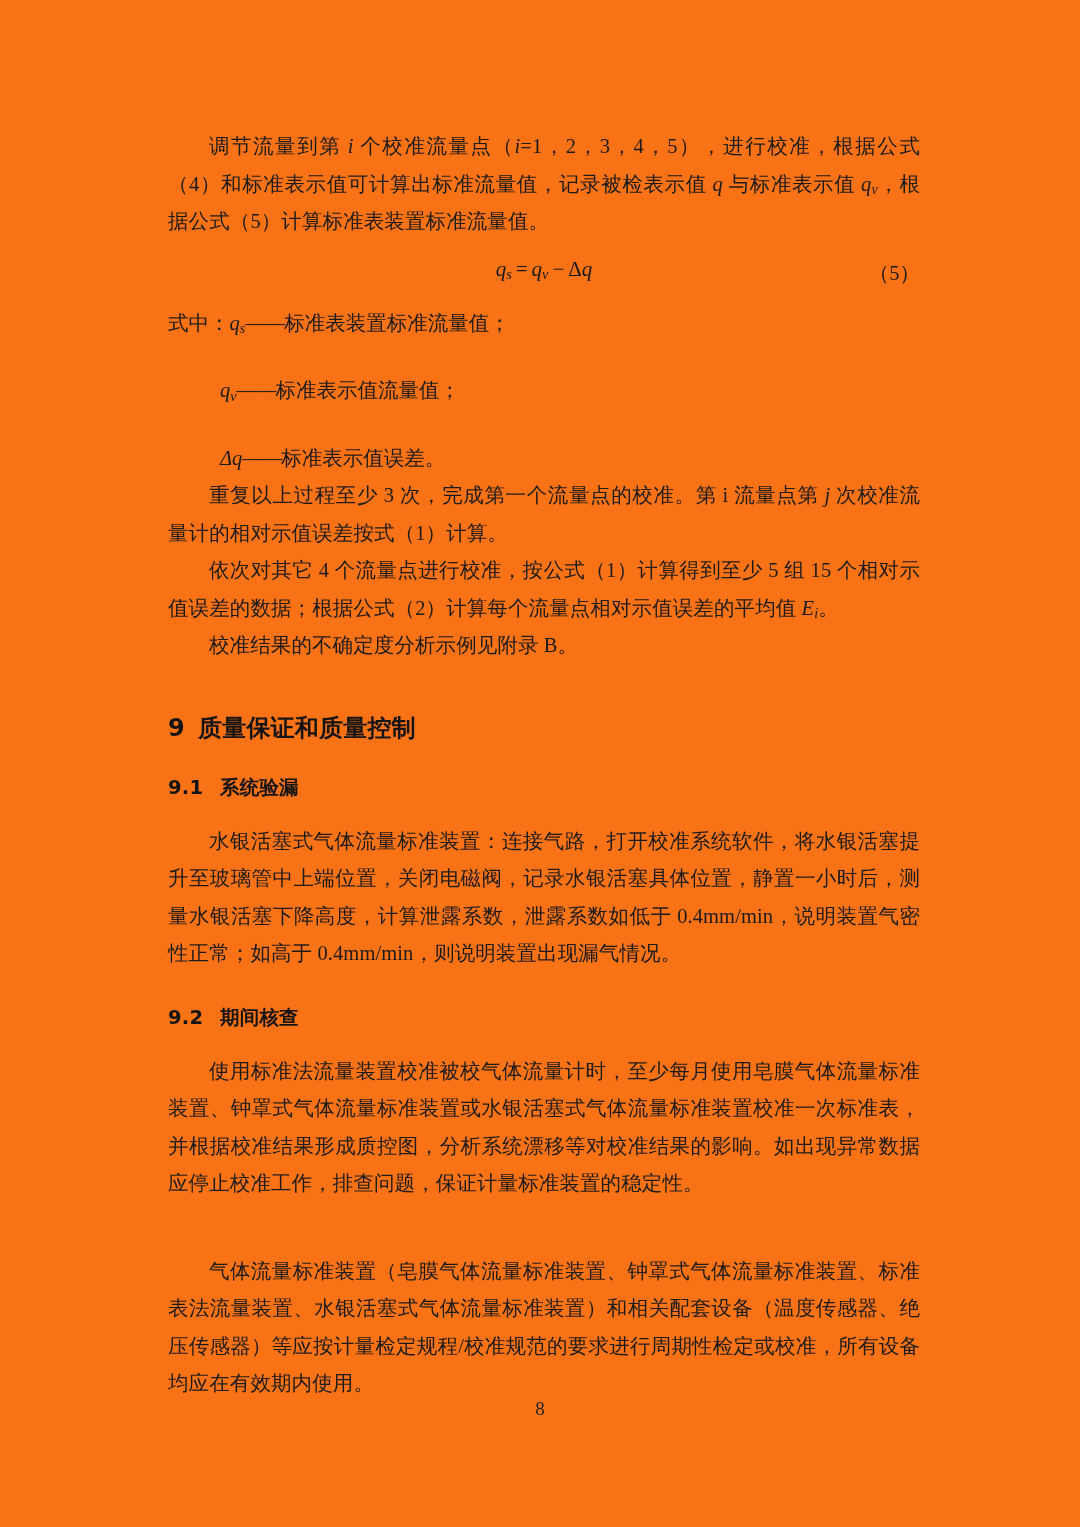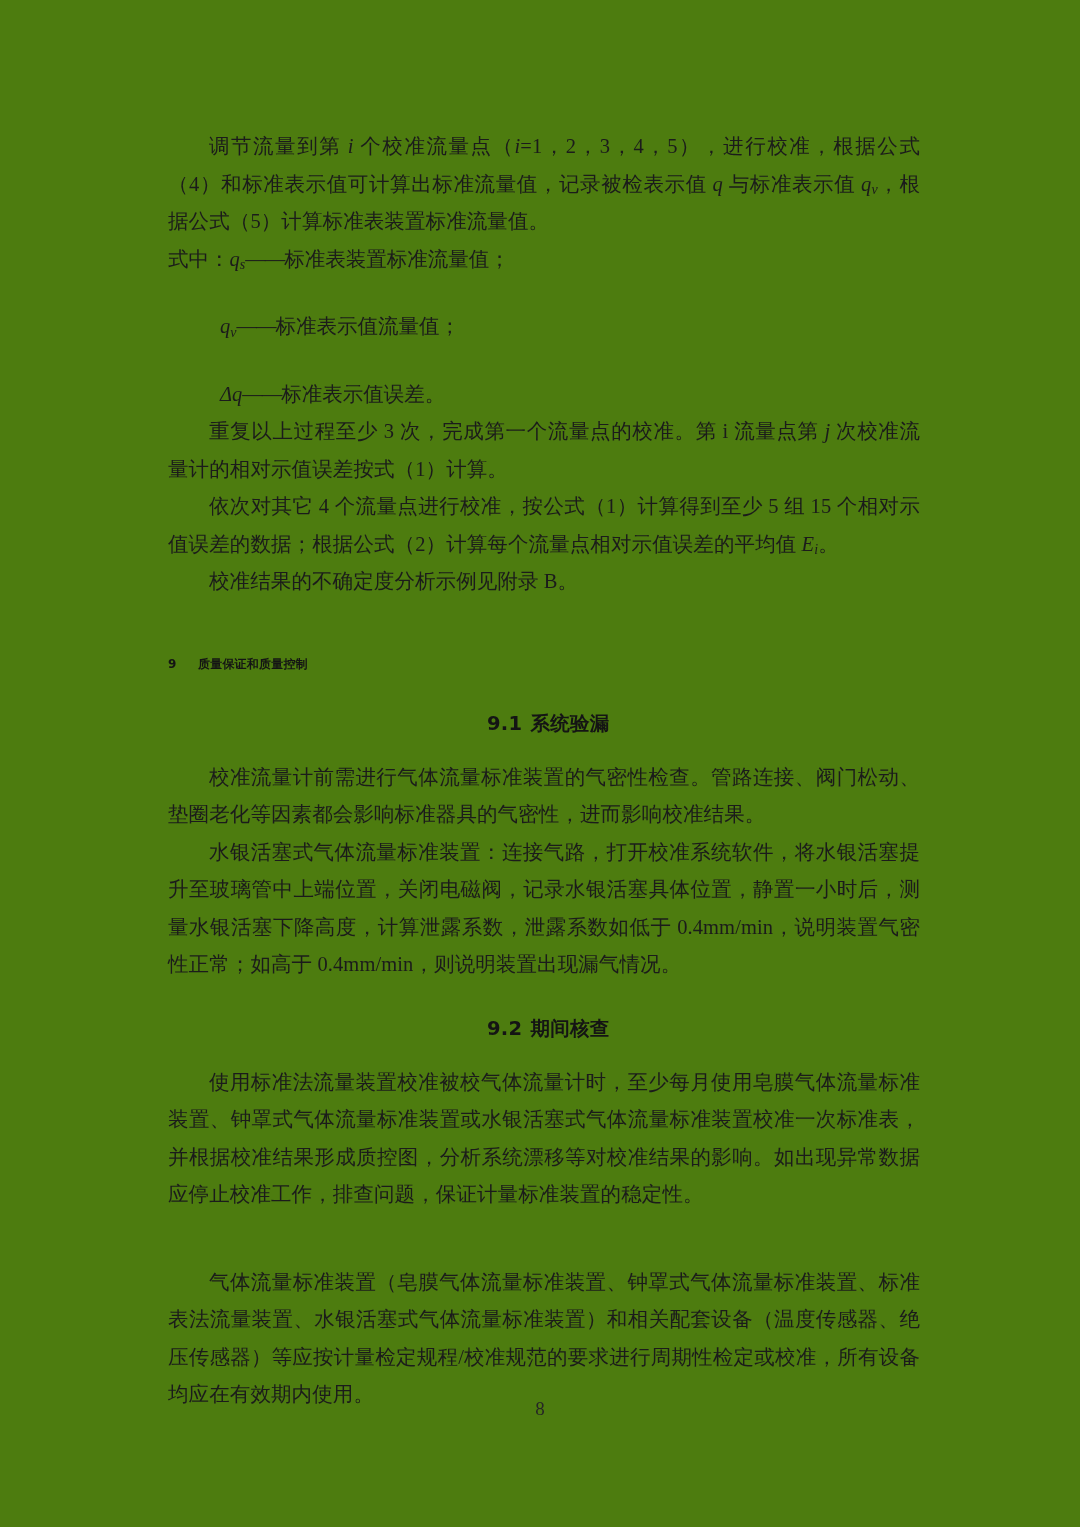--- a/index.html
+++ b/index.html
@@ -4,21 +4,21 @@
 <style>
   html, body {
     margin: 0;
     padding: 0;
     background: #ffffff;
   }
   .page {
     position: relative;
     width: 1080px;
     height: 1527px;
-    background: #4d7c0f;
+    background: #f97316;
     overflow: hidden;
     font-family: "Liberation Serif", "DejaVu Serif", serif;
     color: #1a1a1a;
   }
   .content {
     position: absolute;
     left: 168px;
     top: 128px;
     width: 752px;
   }
@@ -98,35 +98,34 @@
     font-style: italic;
   }
   .it {
     font-style: italic;
   }
 
   
   .h1 {
     font-family: "DejaVu Sans", "Liberation Sans", sans-serif;
     font-weight: bold;
-    font-size: 12px;
+    font-size: 24px;
     line-height: 30px;
     margin: 0;
     color: #141414;
     letter-spacing: 0.2px;
   }
   .h2 {
     font-family: "DejaVu Sans", "Liberation Sans", sans-serif;
     font-weight: bold;
     font-size: 19.5px;
     line-height: 30px;
     margin: 0;
     color: #141414;
     letter-spacing: 0.2px;
-    text-align: center;
   }
   .h-num {
     display: inline-block;
     font-family: "DejaVu Sans", "Liberation Sans", sans-serif;
   }
   .h1 .h-num { min-width: 30px; }
   .h2 .h-num { min-width: 52px; }
 
   .sp-before-h1 { height: 48px; }
   .sp-before-h2 { height: 30px; }
@@ -145,20 +144,24 @@
   }
 </style>
 </head>
 <body>
 
 <div class="page">
   <div class="content">
 
     <p class="para indent"><span>调节流量到第 </span><span class="it">i</span><span> 个校准流量点（</span><span class="it">i</span><span>=1，2，3，4，5），进行校准，根据公式（4）和标准表示值可计算出标准流量值，记录被检表示值 </span><span class="it">q</span><span> 与标准表示值 </span><span class="it">q</span><sub>v</sub><span>，根据公式（5）计算标准表装置标准流量值。</span></p>
 
+    <div class="formula-row">
+      <div class="formula"><span>q</span><sub>s</sub><span class="op">=</span><span>q</span><sub>v</sub><span class="op">−</span><span class="greek">Δ</span><span>q</span></div>
+      <div class="formula-num">（5）</div>
+    </div>
 
     <div class="whereline"><span>式中：</span><span class="sym">q</span><sub>s</sub><span class="dash">——</span><span>标准表装置标准流量值；</span></div>
 
     <div class="whereline sub"><span class="sym">q</span><sub>v</sub><span class="dash">——</span><span>标准表示值流量值；</span></div>
 
     <div class="whereline sub"><span class="sym">Δq</span><span class="dash">——</span><span>标准表示值误差。</span></div>
 
     <p class="para indent"><span>重复以上过程至少 3 次，完成第一个流量点的校准。第 i 流量点第 </span><span class="it">j</span><span> 次校准流量计的相对示值误差按式（1）计算。</span></p>
 
     <p class="para indent"><span>依次对其它 4 个流量点进行校准，按公式（1）计算得到至少 5 组 15 个相对示值误差的数据；根据公式（2）计算每个流量点相对示值误差的平均值 </span><span class="it">E</span><sub>i</sub><span>。</span></p>
@@ -169,21 +172,20 @@
     <div class="sp-before-h1"></div>
 
     <div class="h1"><span class="h-num">9</span><span>质量保证和质量控制</span></div>
 
     <div class="sp-before-h2"></div>
 
     <div class="h2"><span class="h-num">9.1</span><span>系统验漏</span></div>
 
     <div class="sp-after-h2"></div>
 
-    <p class="para indent">校准流量计前需进行气体流量标准装置的气密性检查。管路连接、阀门松动、垫圈老化等因素都会影响标准器具的气密性，进而影响校准结果。</p>
     <p class="para indent">水银活塞式气体流量标准装置：连接气路，打开校准系统软件，将水银活塞提升至玻璃管中上端位置，关闭电磁阀，记录水银活塞具体位置，静置一小时后，测量水银活塞下降高度，计算泄露系数，泄露系数如低于 0.4mm/min，说明装置气密性正常；如高于 0.4mm/min，则说明装置出现漏气情况。</p>
 
     <div class="sp-before-h2"></div>
 
     <div class="h2"><span class="h-num">9.2</span><span>期间核查</span></div>
 
     <div class="sp-after-h2"></div>
 
     <p class="para indent">使用标准法流量装置校准被校气体流量计时，至少每月使用皂膜气体流量标准装置、钟罩式气体流量标准装置或水银活塞式气体流量标准装置校准一次标准表，并根据校准结果形成质控图，分析系统漂移等对校准结果的影响。如出现异常数据应停止校准工作，排查问题，保证计量标准装置的稳定性。</p>
 

